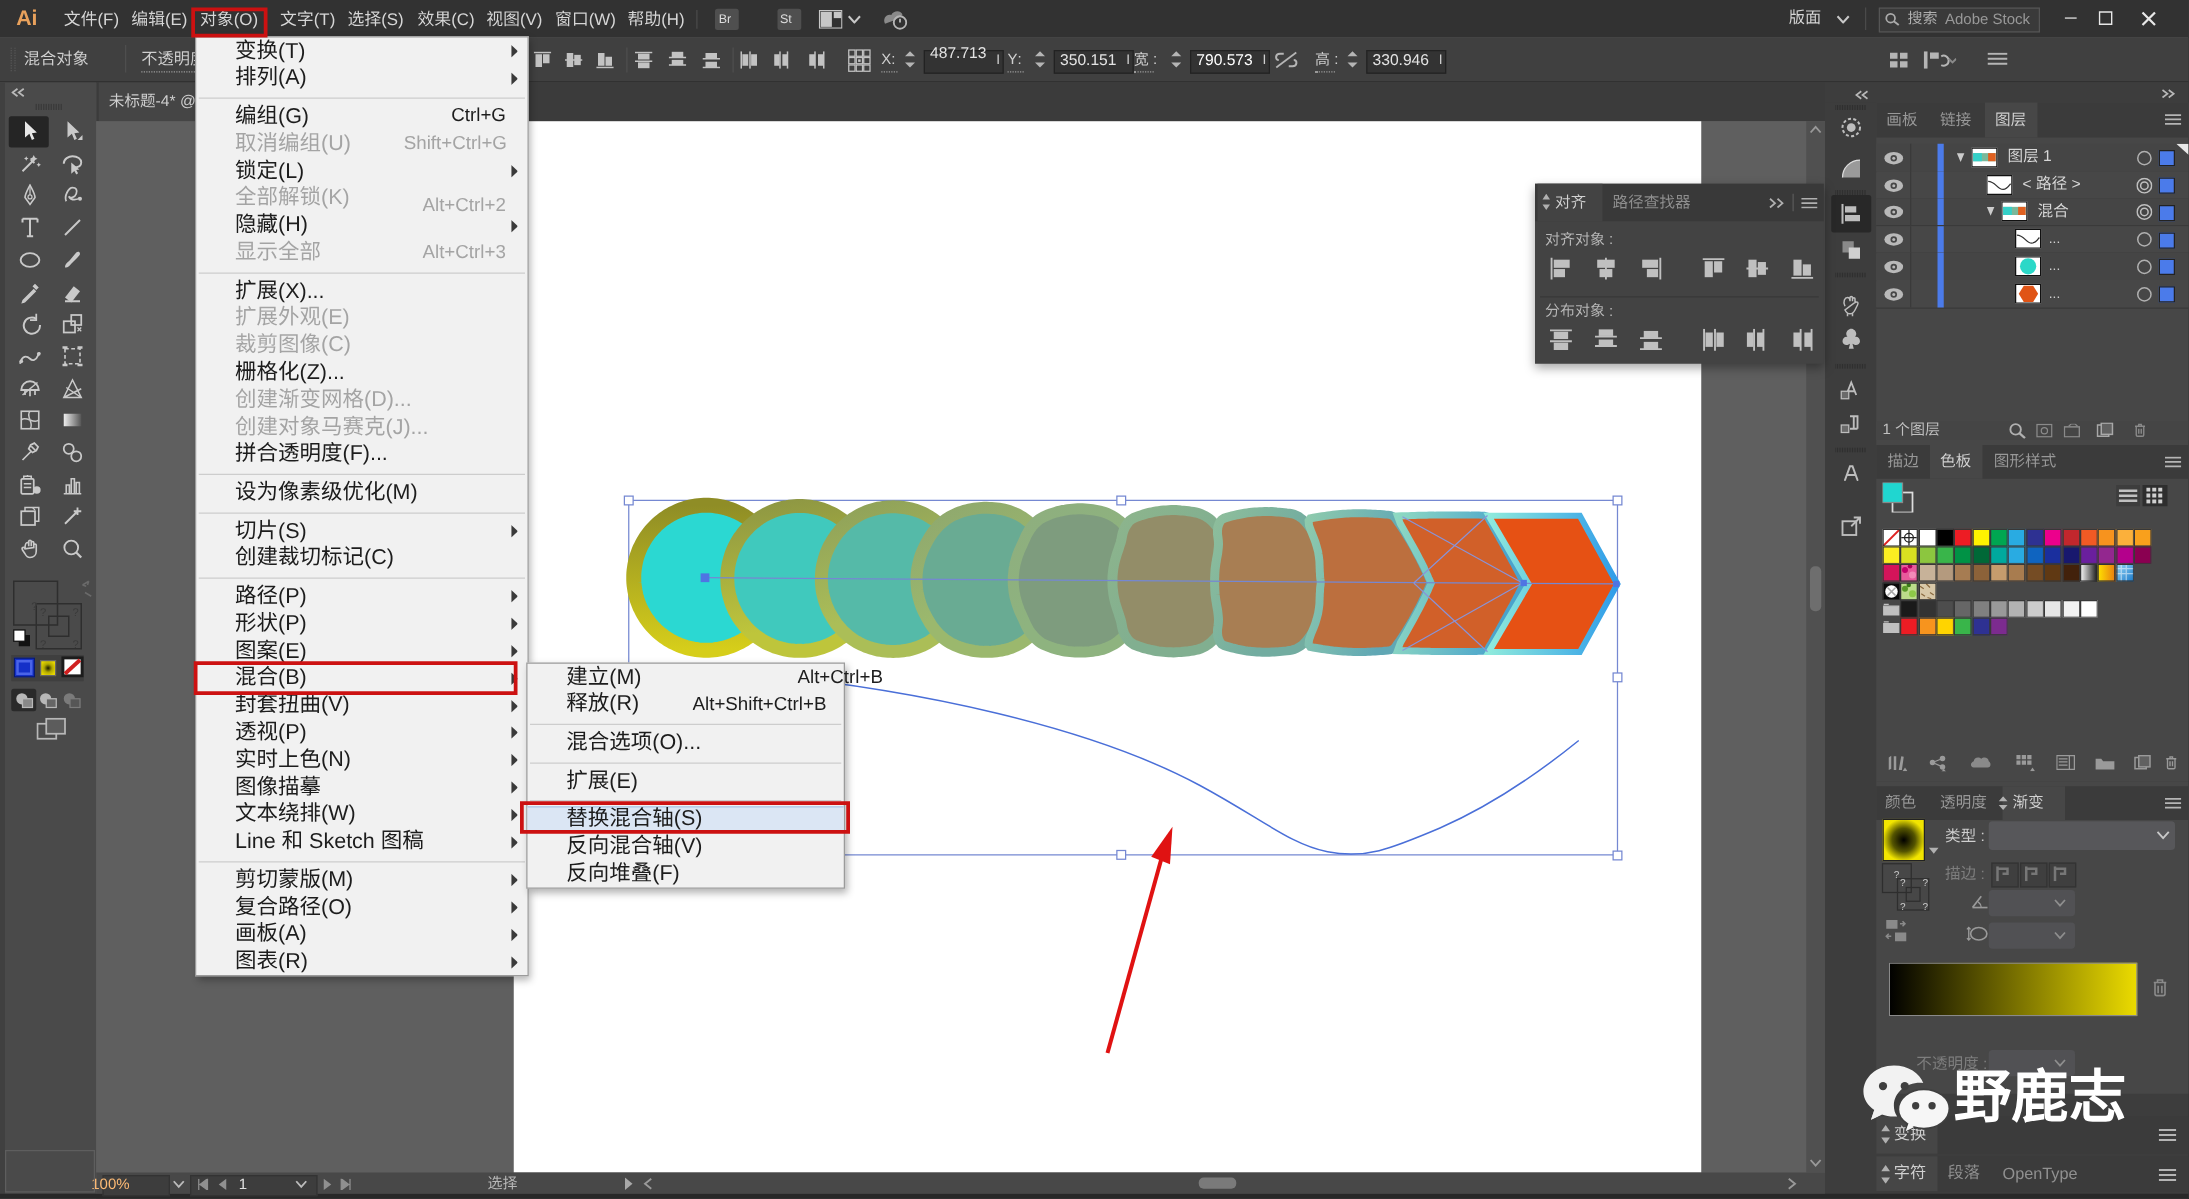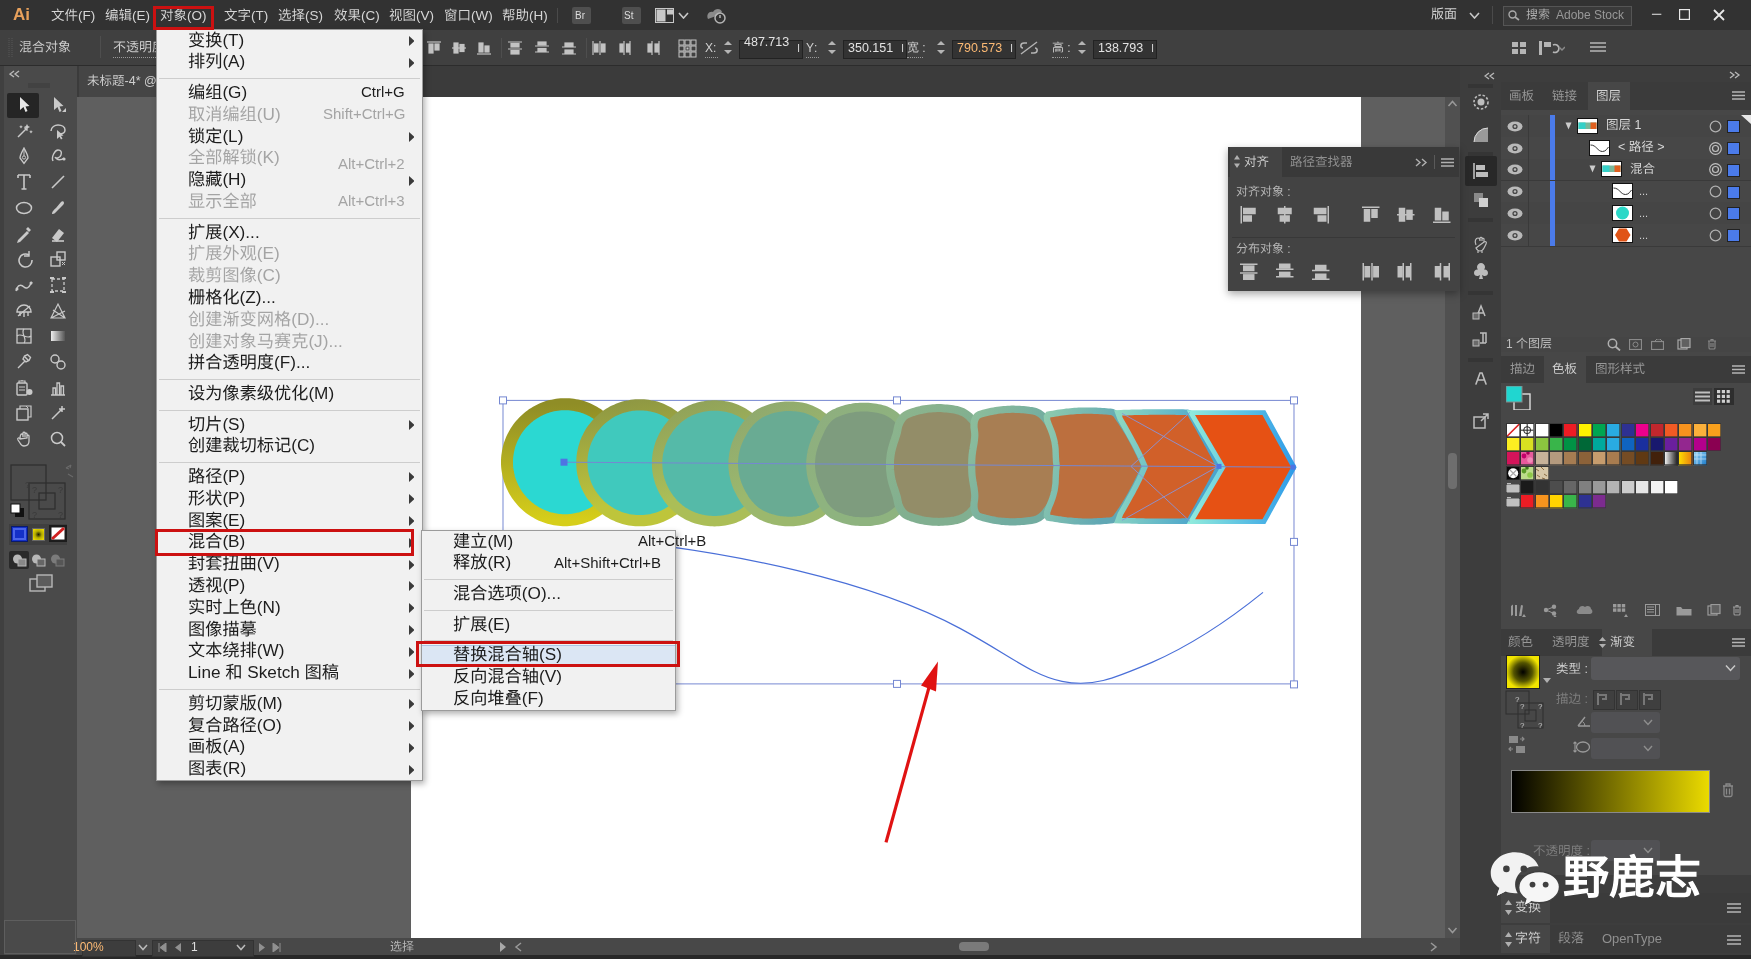--- a/index.html
+++ b/index.html
@@ -295,41 +295,41 @@
           <text x="1000" y="0" font-family="Liberation Sans" font-size="1000" textLength="556">&nbsp;:</text>
         </g>
       </svg>
     </div>
 <div class="a" style="left:907px;top:54.5px;width:16px;height:2px;border-bottom:1px dotted #999"></div>
 <svg class="a" style="left:935px;top:39px;" width="12" height="18" viewBox="0 0 12 18">
       <path d="M2 6 L6 2 L10 6 Z" fill="#b5b5b5"></path>
       <path d="M2 11 L6 15 L10 11 Z" fill="#b5b5b5"></path>
     </svg>
 <div class="a" style="left:952px;top:39.5px;width:62px;height:17px;background:#333;border:1px solid #222"></div>
-<div class="a" style="left:957.0px;top:39.1px;font-size:12.5px;color:#fdba74;line-height:18.75px;font-weight:normal;letter-spacing:0;white-space:nowrap">790.573</div>
+<div class="a" style="left:957.0px;top:39.1px;font-size:12.5px;color:#ffffff;line-height:18.75px;font-weight:normal;letter-spacing:0;white-space:nowrap">790.573</div>
 <div class="a" style="left:1010.0px;top:40.2px;font-size:11px;color:#cfcfcf;line-height:16.5px;font-weight:normal;letter-spacing:0;white-space:nowrap">I</div>
 <svg class="a" style="left:1018px;top:40px;" width="22" height="16" viewBox="0 0 22 16">
       <path d="M5 8 C2 8 2 3 6 3 L9 3 M13 13 L16 13 C20 13 20 8 17 8" stroke="#b5b5b5" stroke-width="1.6" fill="none"></path>
       <path d="M3 14 L19 2" stroke="#b5b5b5" stroke-width="1.4"></path>
     </svg>
 <div class="a" style="left:1052.0px;top:40.8px;">
       <svg class="z" style="" width="18.7" height="13.4" viewBox="0 0 18.7 13.4">
         <g fill="#cfcfcf" transform="translate(0,10.6) scale(0.012000)">
           <use href="#g9ad8" x="0"></use>
           <text x="1000" y="0" font-family="Liberation Sans" font-size="1000" textLength="556">&nbsp;:</text>
         </g>
       </svg>
     </div>
 <div class="a" style="left:1052px;top:54.5px;width:16px;height:2px;border-bottom:1px dotted #999"></div>
 <svg class="a" style="left:1076px;top:39px;" width="12" height="18" viewBox="0 0 12 18">
       <path d="M2 6 L6 2 L10 6 Z" fill="#b5b5b5"></path>
       <path d="M2 11 L6 15 L10 11 Z" fill="#b5b5b5"></path>
     </svg>
 <div class="a" style="left:1093px;top:39.5px;width:62px;height:17px;background:#333;border:1px solid #222"></div>
-<div class="a" style="left:1098.0px;top:39.1px;font-size:12.5px;color:#e3e3e3;line-height:18.75px;font-weight:normal;letter-spacing:0;white-space:nowrap">138.793</div>
+<div class="a" style="left:1098.0px;top:39.1px;font-size:12.5px;color:#e3e3e3;line-height:18.75px;font-weight:normal;letter-spacing:0;white-space:nowrap">330.946</div>
 <div class="a" style="left:1151.0px;top:40.2px;font-size:11px;color:#cfcfcf;line-height:16.5px;font-weight:normal;letter-spacing:0;white-space:nowrap">I</div>
 <svg class="a" style="left:1512px;top:42px;" width="15" height="13" viewBox="0 0 15 13">
       <g fill="#b5b5b5">
         <rect width="6" height="5"></rect>
         <rect x="8" width="6" height="5"></rect>
         <rect y="7" width="6" height="5"></rect>
         <rect x="8" y="7" width="6" height="5"></rect>
       </g>
     </svg>
 <svg class="a" style="left:1539px;top:41px;" width="26" height="14" viewBox="0 0 26 14">

